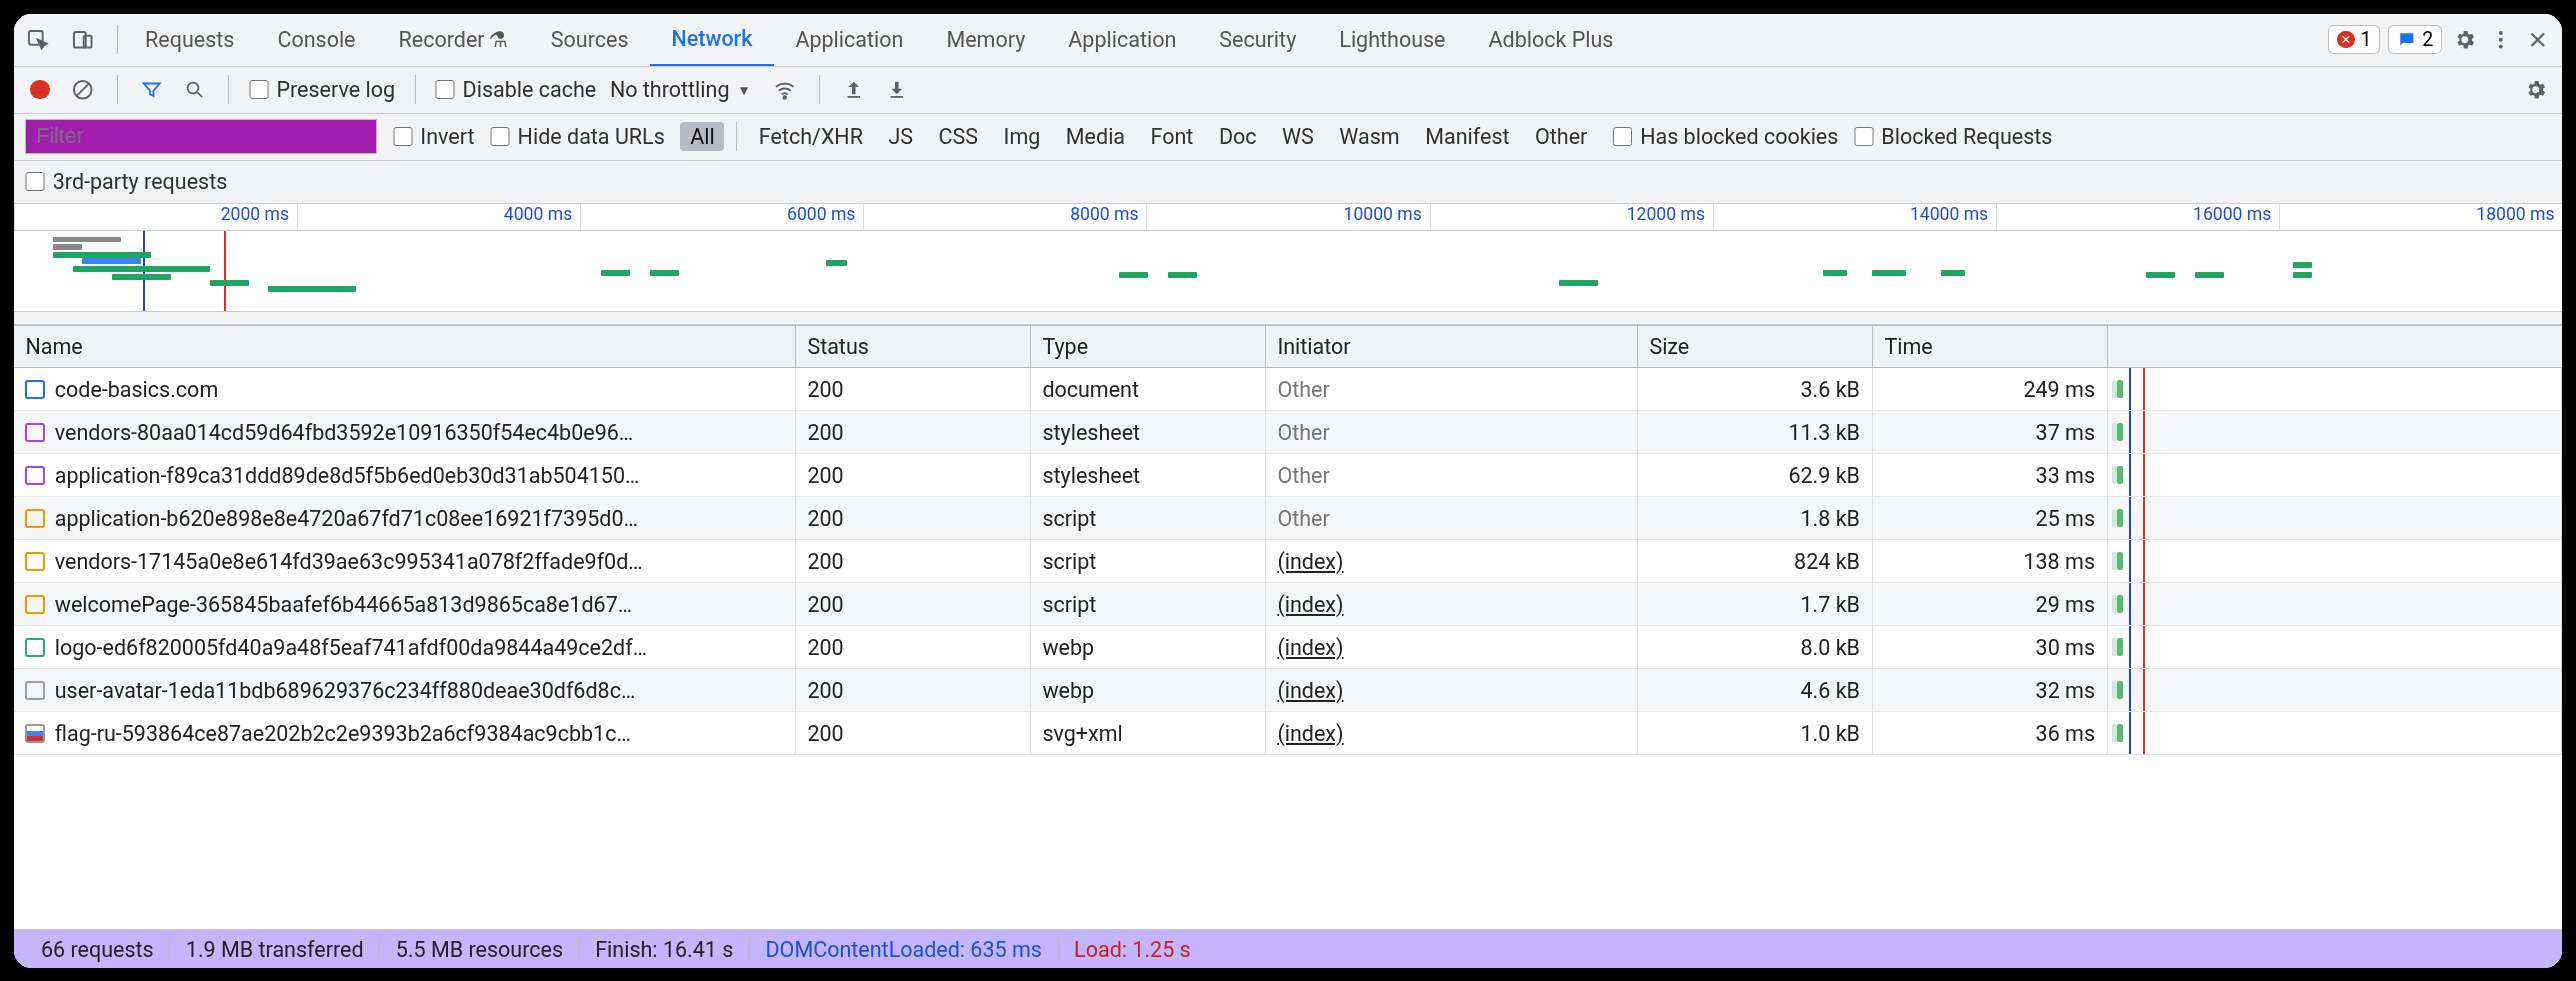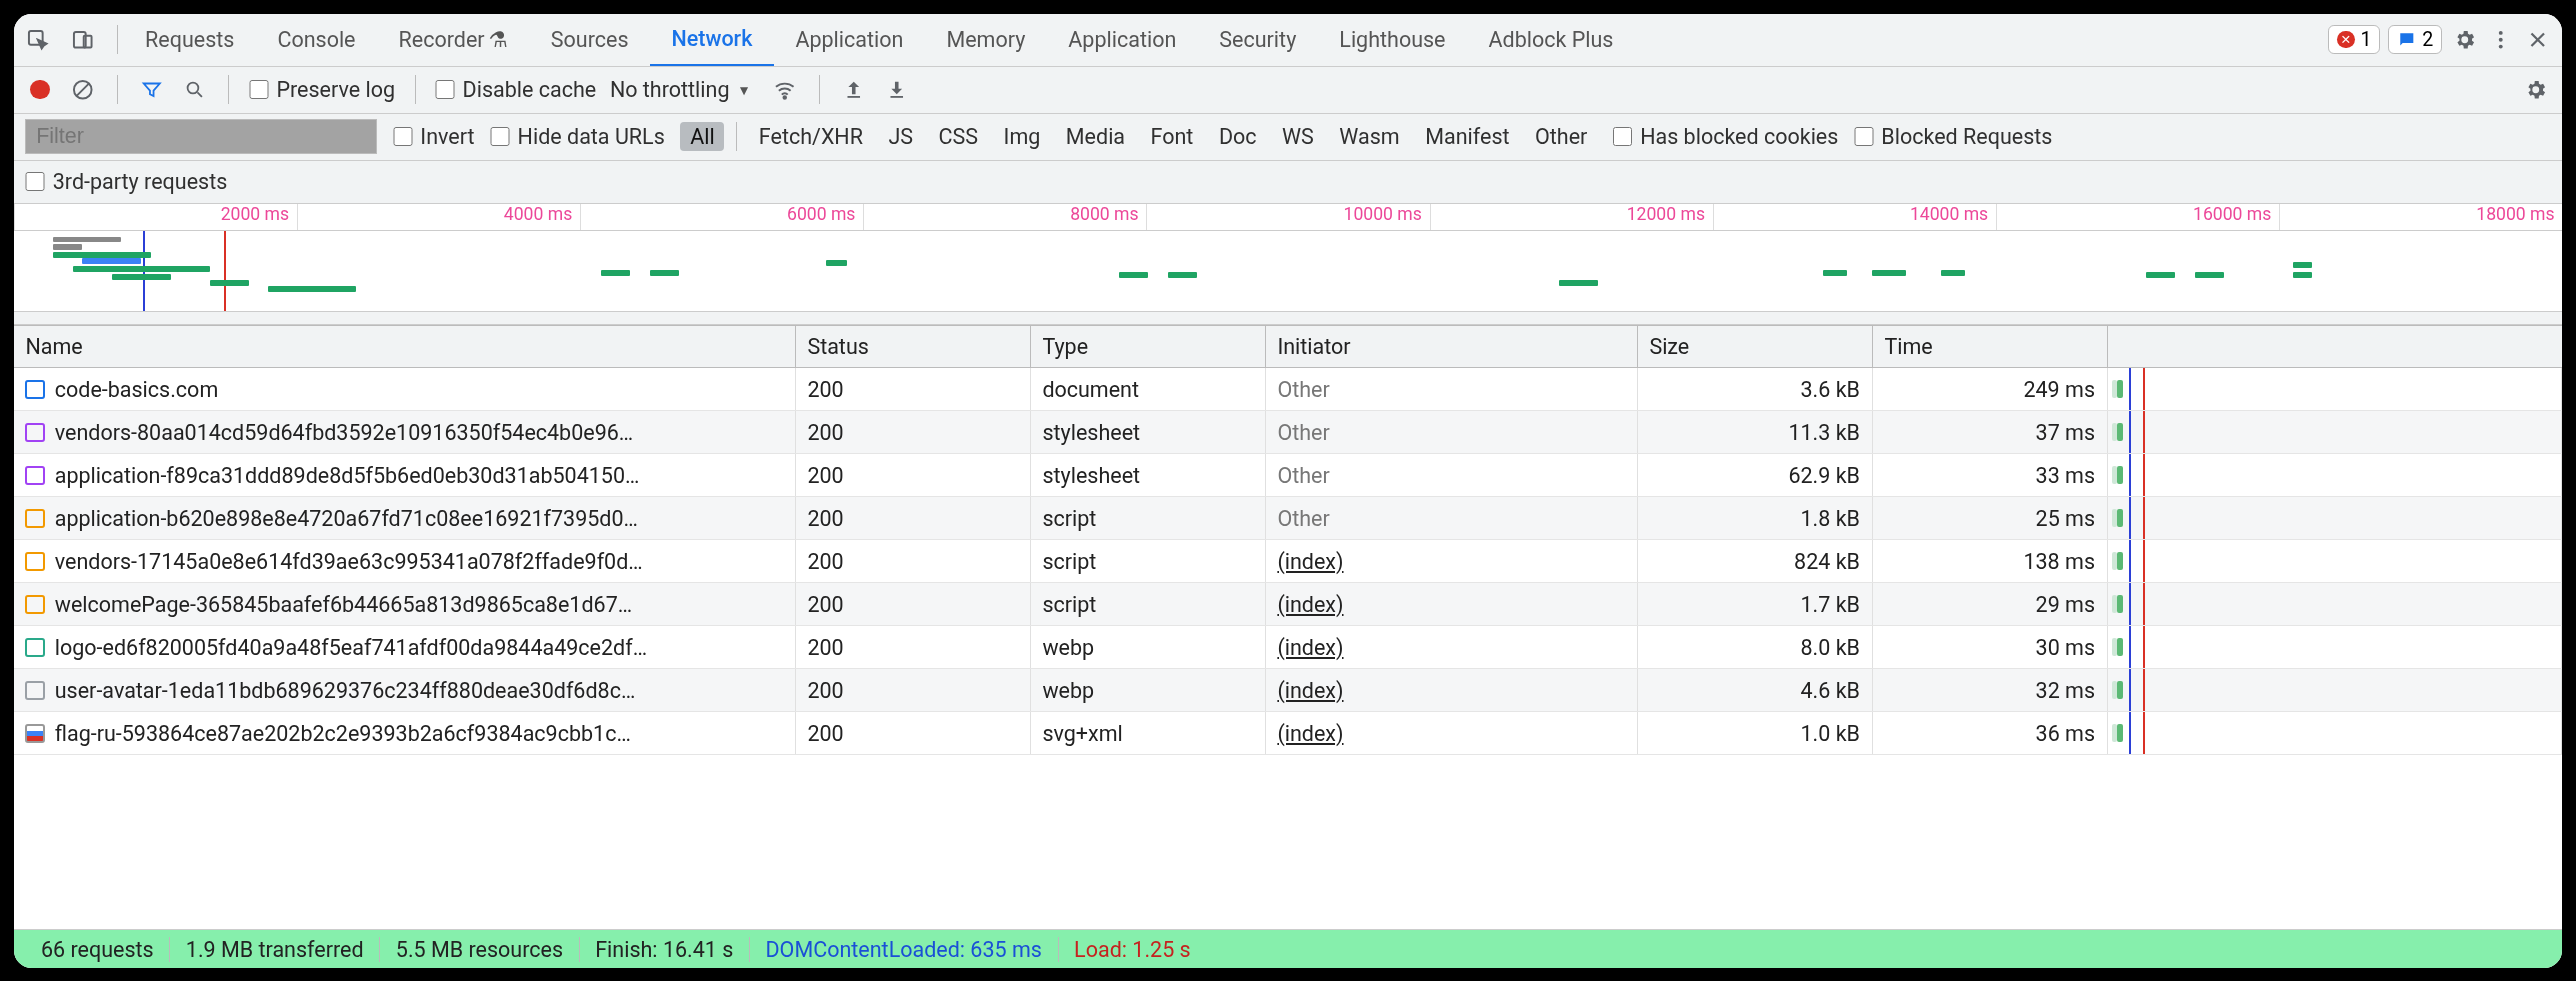--- a/index.html
+++ b/index.html
@@ -88,21 +88,21 @@
   .filterbar{
     display:flex;align-items:center;
     min-height:47px;
     border-bottom:1px solid #ccc;
     background:#f1f3f4;
     padding:3.9px 11.7px;
     gap:15.6px;
     flex-wrap:wrap;
   }
   .filterinput{
-    width:352px;height:35px;border:1px solid #bbb;background:#a3a3a3;
+    width:352px;height:35px;border:1px solid #bbb;background:#a21caf;
     padding:0 9.8px;font-size:21.5px;
   }
   .pill{
     padding:2px 9.8px;color:#303030;cursor:pointer;border-radius:3.9px;
   }
   .pill.active{background:#b8bcc0;color:#111;}
   .filterbar2{
     display:flex;align-items:center;
     height:43px;
     border-bottom:1px solid #ccc;
@@ -118,21 +118,21 @@
   }
   .ruler{
     height:27px;border-bottom:1px solid #ccc;
     display:flex;
   }
   .ruler .tick{
     flex:1;
     border-left:1px solid #ddd;
     text-align:right;
     padding-right:7.8px;
-    font-size:17.6px;color:#ec4899;
+    font-size:17.6px;color:#1d4ed8;
     position:relative;
   }
   .timebody{position:relative;height:80px;}
   .vline{position:absolute;top:0;bottom:0;width:2px;}
   .vline.blue{background:#2b3fd6;}
   .vline.red{background:#d93025;}
   .blob{position:absolute;height:5.9px;background:#1fa463;border-radius:1px;}
   .blobg{background:#888;}
   .blobb{background:#3b82f6;}
   
@@ -177,21 +177,21 @@
   .fi-img{border-color:#2aa98a;}
   .fi-img2{border-color:#9aa0a6;}
   .fi-svg{background:linear-gradient(#fff 33%,#3b82f6 33% 66%,#d93025 66%);border-color:#999;}
   
   .wf{position:relative;height:100%;width:100%;}
   .wf .b{position:absolute;top:11.7px;height:17.6px;background:#5bb974;border-radius:2px;}
   .wf .b.q{background:#cfe8d8;}
   .wf .vline{top:0;bottom:0;}
   
   .statusbar{
-    height:39px;border-top:1px solid #ccc;background:#86efac;
+    height:39px;border-top:1px solid #ccc;background:#c4b5fd;
     display:flex;align-items:center;gap:0;padding:0 11.7px;
     font-size:21.5px;
   }
   .statusbar .seg{padding:0 15.6px;border-right:1px solid #bbb;color:#222;}
   .statusbar .seg:last-child{border-right:none;}
   .statusbar .dcl{color:#1a4fd6;}
   .statusbar .load{color:#c5221f;}
   svg{display:block;}
 </style>
 </head>

